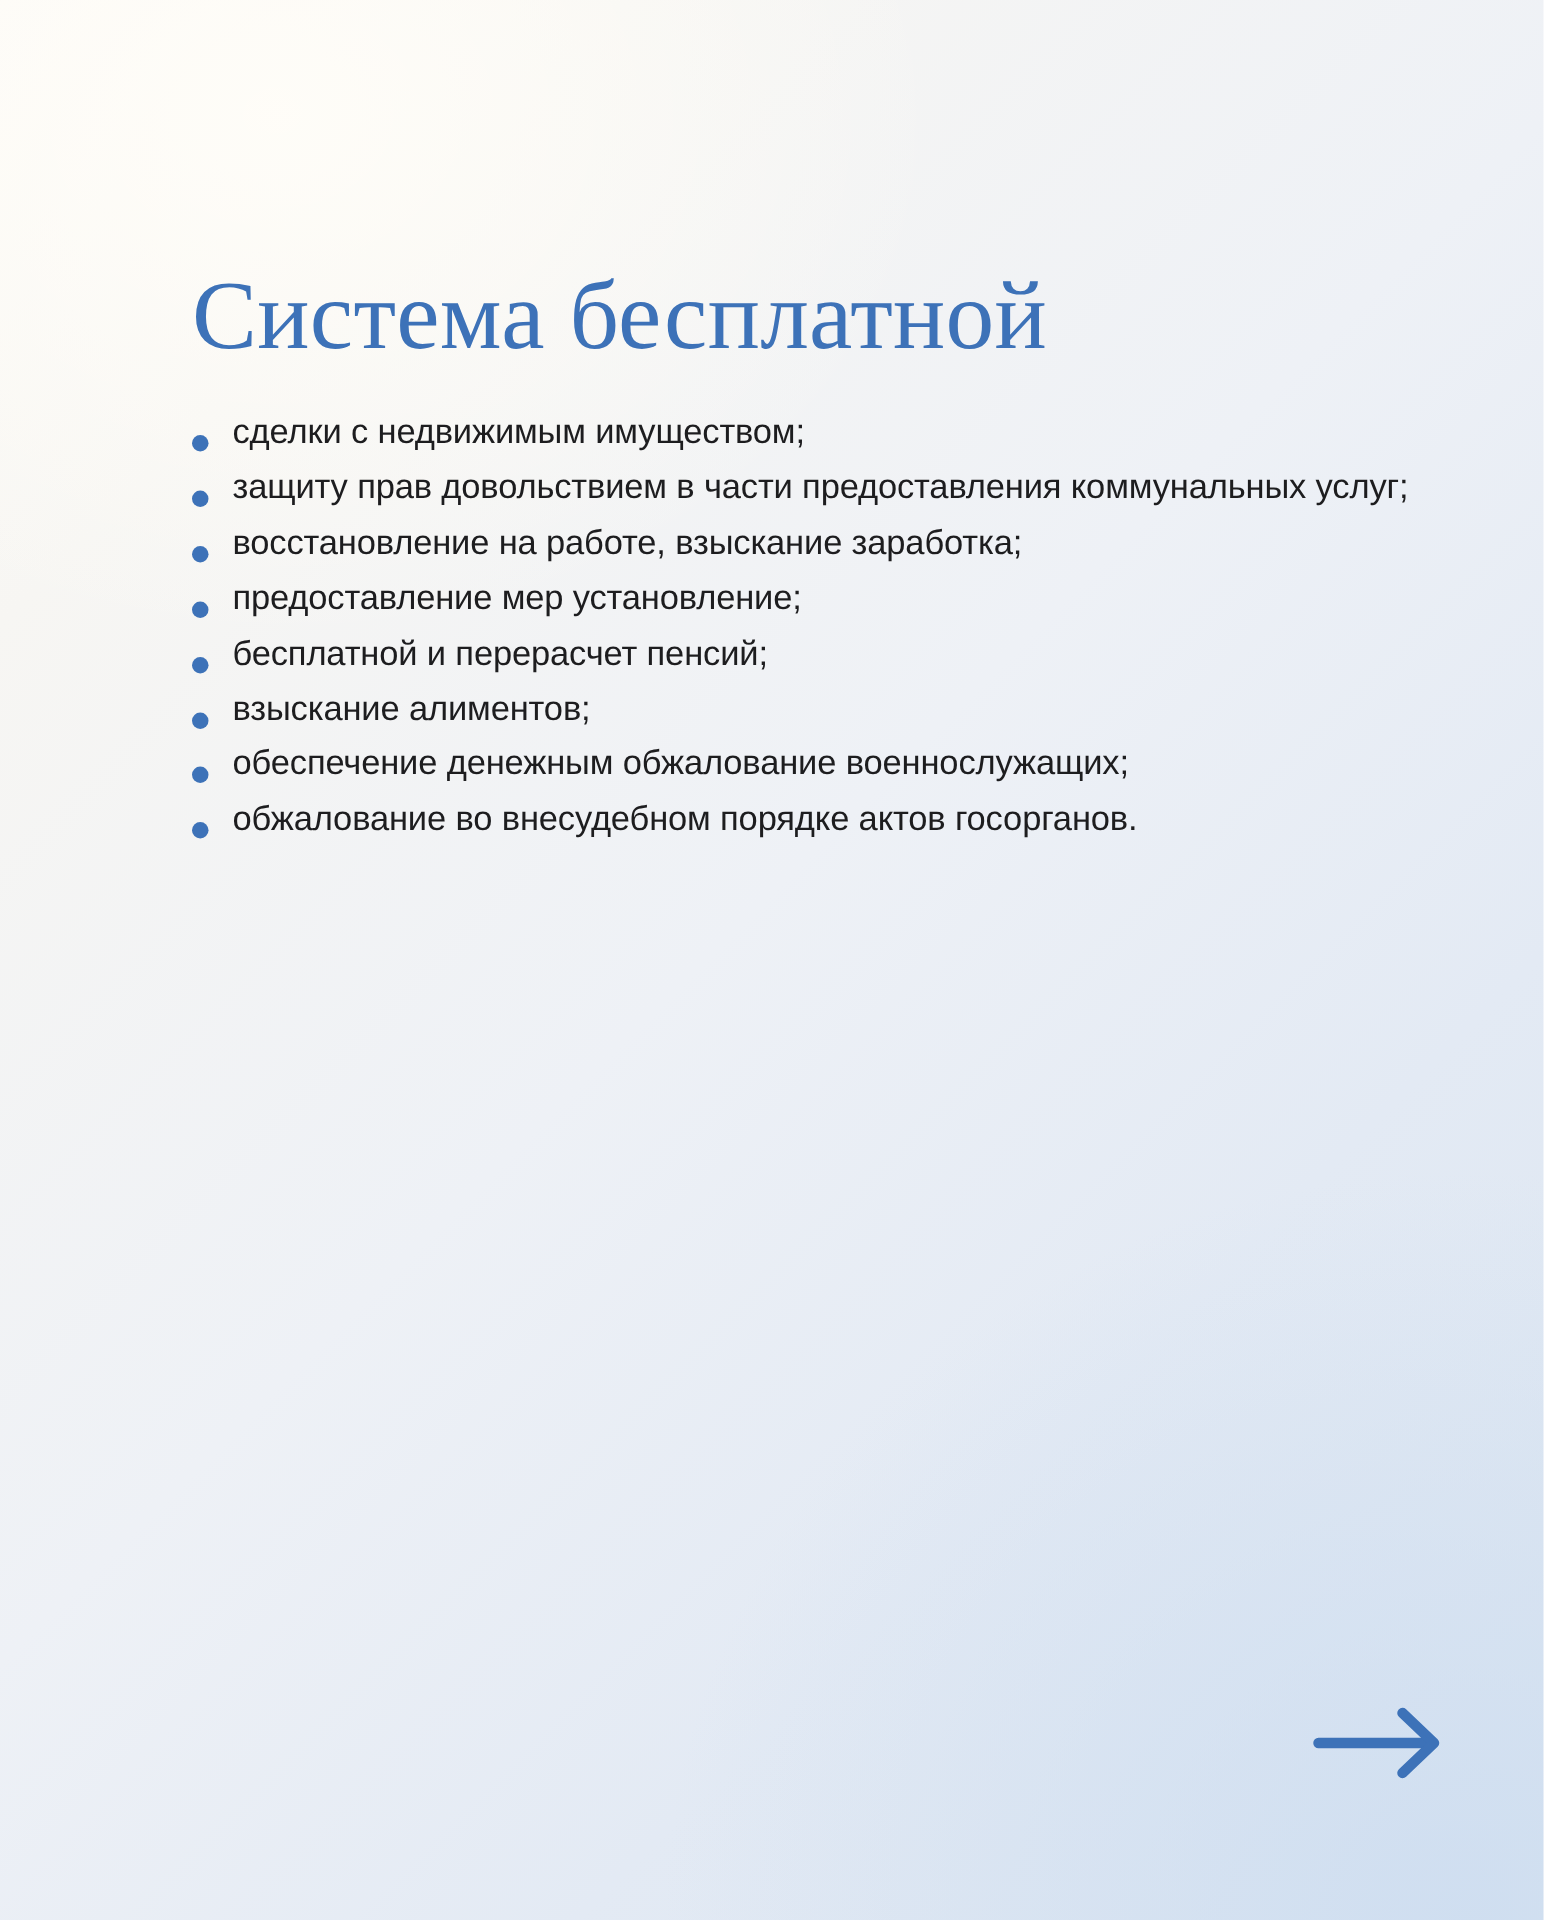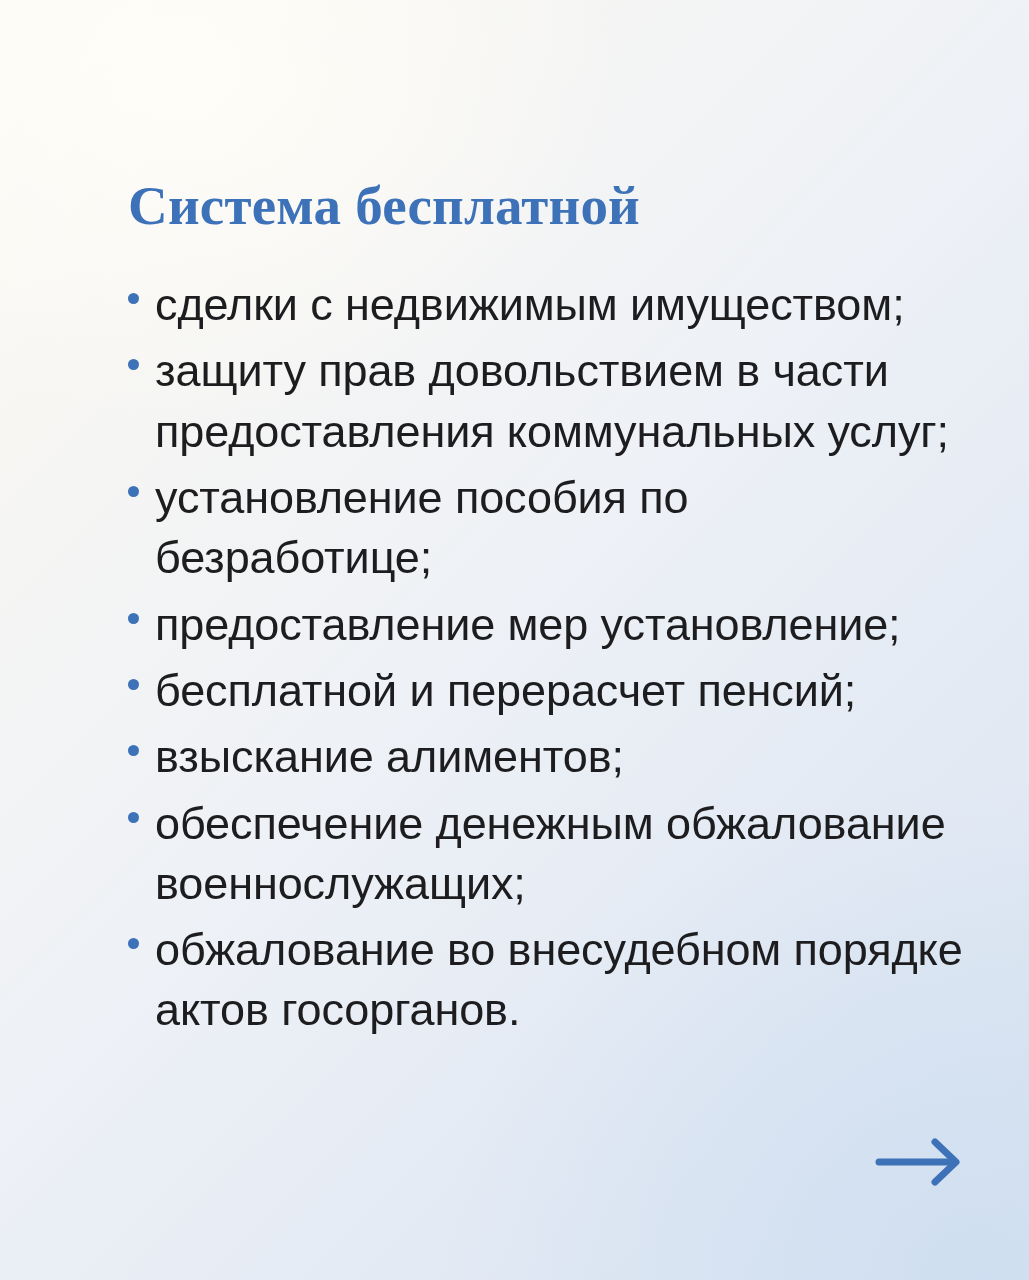--- a/index.html
+++ b/index.html
@@ -36,25 +36,25 @@
 
   .content {
     position: relative;
     z-index: 2;
     padding: 175px 60px 0 128px;
   }
 
   .title {
     color: #3d72b8;
     font-family: "Liberation Serif", serif;
-    font-size: 55px;
+    font-size: 65px;
     line-height: 1.13;
-    font-weight: 700;
+    font-weight: 400;
     letter-spacing: 0.2px;
-    margin: 0 0 38px 0;
+    margin: 0 0 24px 0;
     max-width: 700px;
   }
   .title-line { display: block; }
 
   .bullet-list {
     list-style: none;
     margin: 0;
     padding: 0;
     max-width: 850px;
   }
@@ -66,21 +66,21 @@
   .bullet-dot {
     flex: 0 0 auto;
     width: 11px;
     height: 11px;
     border-radius: 50%;
     background: #3d72b8;
     margin: 18px 16px 0 0;
   }
   .bullet-text {
     color: #1d1d1f;
-    font-size: 45px;
+    font-size: 23px;
     line-height: 1.34;
     font-weight: 400;
     letter-spacing: -0.1px;
   }
 
   .arrow-wrap {
     position: absolute;
     right: 62px;
     bottom: 92px;
     z-index: 3;
@@ -107,21 +107,21 @@
       <li class="bullet-item">
         <span class="bullet-dot"></span>
         <span class="bullet-text">сделки с недвижимым имуществом;</span>
       </li>
       <li class="bullet-item">
         <span class="bullet-dot"></span>
         <span class="bullet-text">защиту прав довольствием в части предоставления коммунальных услуг;</span>
       </li>
       <li class="bullet-item">
         <span class="bullet-dot"></span>
-        <span class="bullet-text">установление пособия по безработице;</span>
+        <span class="bullet-text">восстановление на работе, взыскание заработка;</span>
       </li>
       <li class="bullet-item">
         <span class="bullet-dot"></span>
         <span class="bullet-text">предоставление мер установление;</span>
       </li>
       <li class="bullet-item">
         <span class="bullet-dot"></span>
         <span class="bullet-text">бесплатной и перерасчет пенсий;</span>
       </li>
       <li class="bullet-item">

